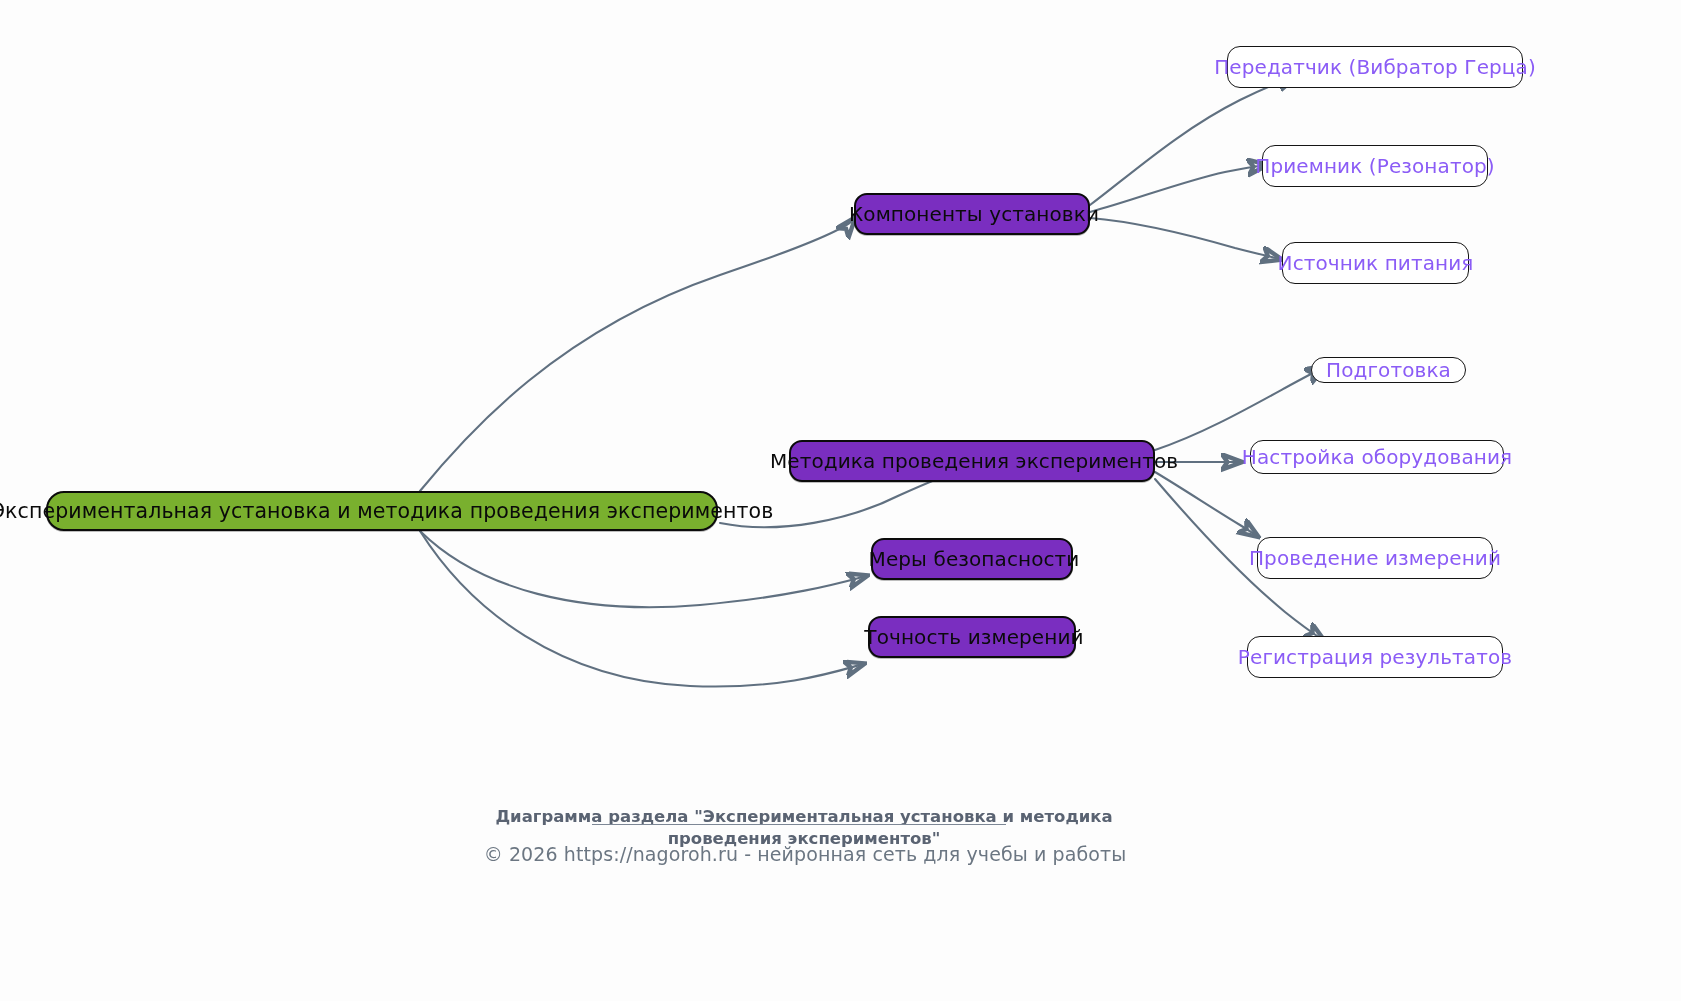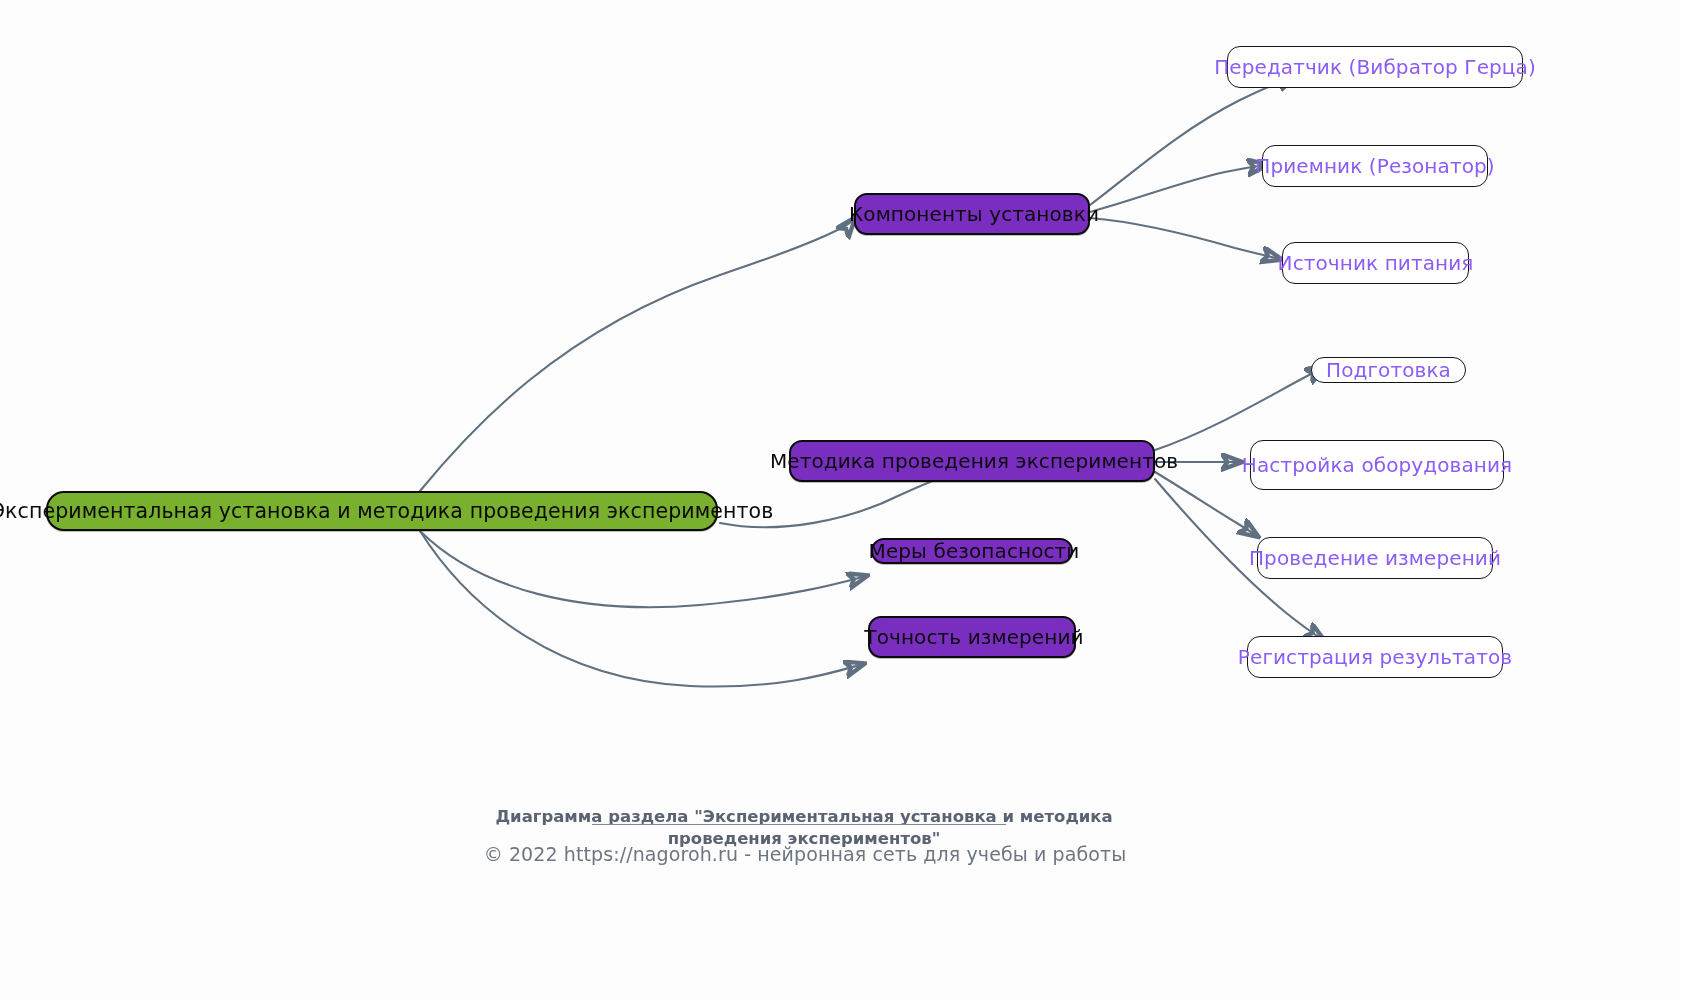--- a/index.html
+++ b/index.html
@@ -154,34 +154,34 @@
       </div>
       <div class="node leaf" style="left: 1282px; top: 242px; width: 187px; height: 42px; background: rgb(255, 255, 255); align-items: center;">
         <span>Источник питания</span>
       </div>
       <div class="node branch" style="left: 789px; top: 440px; width: 366px; height: 42px; background: rgb(122, 46, 192);">
         <span>Методика проведения экспериментов</span>
       </div>
       <div class="node leaf" style="left: 1311px; top: 341px; width: 155px; height: 26px; background: rgb(255, 255, 255); margin-top: 16px;">
         <span>Подготовка</span>
       </div>
-      <div class="node leaf" style="left: 1250px; top: 440px; width: 254px; height: 50px; background: rgb(255, 255, 255);">
+      <div class="node leaf" style="left: 1250px; top: 440px; width: 254px; height: 34px; background: rgb(255, 255, 255);">
         <span>Настройка оборудования</span>
       </div>
       <div class="node leaf" style="left: 1257px; top: 537px; width: 236px; height: 42px; background: rgb(255, 255, 255);">
         <span>Проведение измерений</span>
       </div>
       <div class="node leaf" style="left: 1247px; top: 636px; width: 256px; height: 42px; background: rgb(255, 255, 255); padding-left: 16px;">
         <span>Регистрация результатов</span>
       </div>
-      <div class="node branch" style="left: 871px; top: 538px; width: 202px; height: 26px; background: rgb(122, 46, 192);">
+      <div class="node branch" style="left: 871px; top: 538px; width: 202px; height: 42px; background: rgb(122, 46, 192);">
         <span>Меры безопасности</span>
       </div>
       <div class="node branch" style="left: 868px; top: 616px; width: 208px; height: 42px; background: rgb(122, 46, 192);">
         <span>Точность измерений</span>
       </div>
     </div>
 
   <div id="caption">Диаграмма раздела "Экспериментальная установка и методика проведения экспериментов"</div>
   <div id="rule"></div>
-  <div id="footer">© 2022 https://nagoroh.ru - нейронная сеть для учебы и работы</div>
+  <div id="footer">© 2026 https://nagoroh.ru - нейронная сеть для учебы и работы</div>
 
 </div>
 
 </body></html>

